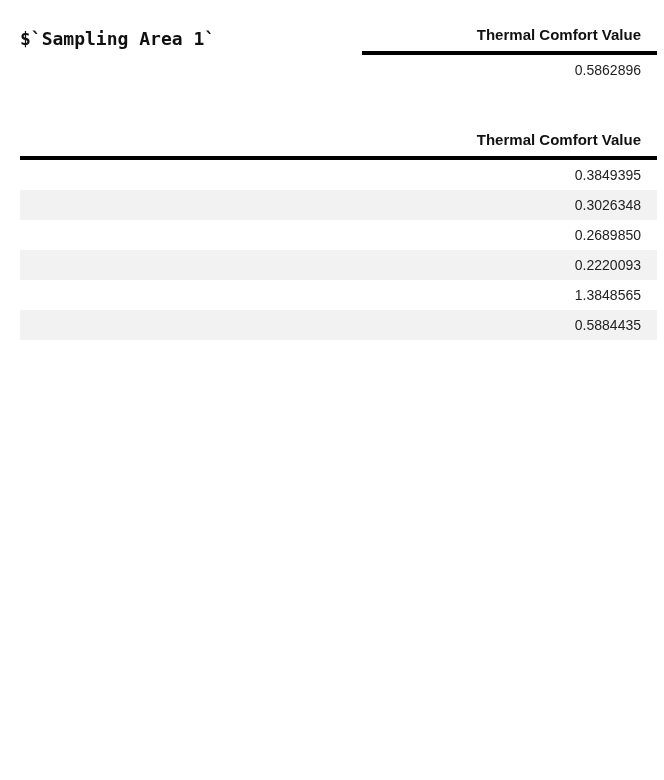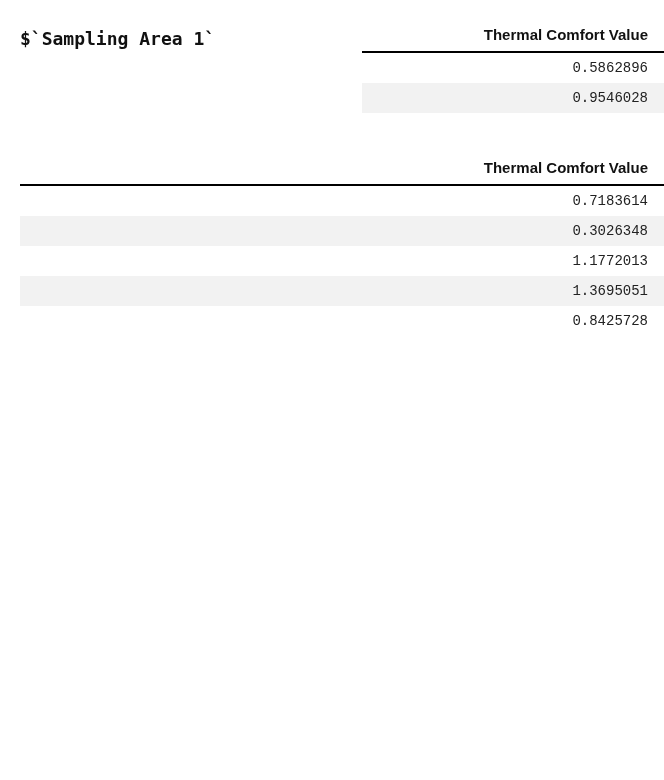--- a/index.html
+++ b/index.html
@@ -18,58 +18,57 @@
 
     .page-container {
       width: 664px;
       padding: 0;
     }
 
     .section {
       display: flex;
       flex-direction: row;
       align-items: flex-start;
-      padding: 20px 0 20px 20px;
+      padding: 20px 7px 20px 20px;
       gap: 42px;
     }
 
     .section-label {
       width: 300px;
       flex-shrink: 0;
       padding-top: 8px;
       font-size: 18px;
       font-weight: 600;
       color: #111111;
       font-family: monospace;
     }
 
     .data-table {
       flex: 1;
       border-collapse: collapse;
       width: 100%;
     }
 
     .data-table thead tr {
-      border-bottom: 2px solid #000000;
+      border-bottom: 4px solid #000000;
     }
 
     .data-table th {
       font-size: 15px;
       font-weight: 700;
       color: #111111;
       text-align: right;
       padding: 6px 16px 8px 8px;
     }
 
     .data-table td {
       text-align: right;
       padding: 7px 16px 7px 8px;
       font-size: 14px;
       color: #222222;
-      font-family: Liberation Mono, monospace;
     }
 
     .data-table tbody tr:nth-child(even) {
       background-color: #f2f2f2;
     }
 
     .data-table tbody tr:nth-child(odd) {
       background-color: #ffffff;
     }
   </style>
@@ -82,45 +81,45 @@
       <table class="data-table">
         <thead>
           <tr>
             <th>Thermal Comfort Value</th>
           </tr>
         </thead>
         <tbody>
           <tr>
             <td>0.5862896</td>
           </tr>
-          <tr>
-            <td>0.9546028</td>
-          </tr>
         </tbody>
       </table>
     </div>
     <div class="section">
       <table class="data-table">
         <thead>
           <tr>
             <th>Thermal Comfort Value</th>
           </tr>
         </thead>
         <tbody>
           <tr>
-            <td>0.7183614</td>
+            <td>0.3849395</td>
           </tr>
           <tr>
             <td>0.3026348</td>
           </tr>
           <tr>
-            <td>1.1772013</td>
+            <td>0.2689850</td>
           </tr>
           <tr>
-            <td>1.3695051</td>
+            <td>0.2220093</td>
           </tr>
           <tr>
-            <td>0.8425728</td>
+            <td>1.3848565</td>
+          </tr>
+          <tr>
+            <td>0.5884435</td>
           </tr>
         </tbody>
       </table>
     </div>
   </div>
 
 </body></html>

